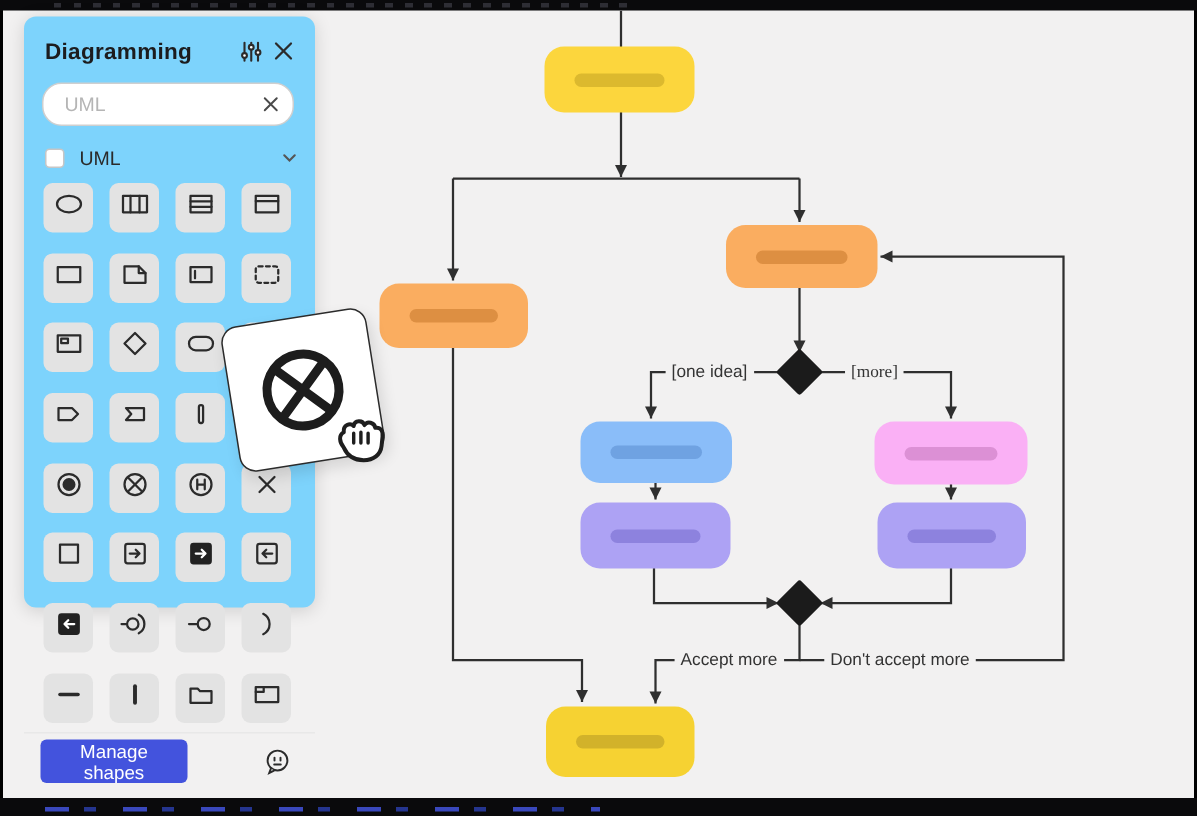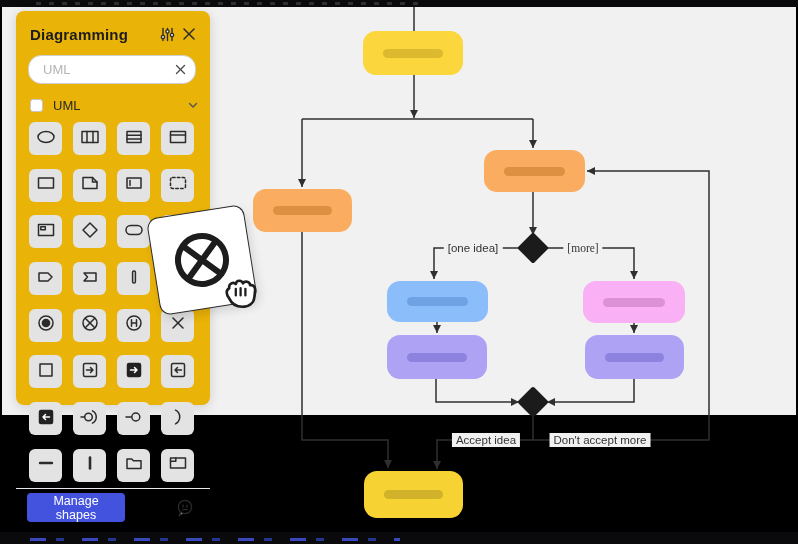--- a/index.html
+++ b/index.html
@@ -9,28 +9,28 @@
     -webkit-font-smoothing:antialiased;
   }
   
   .top-bar{position:absolute;left:0;top:0;width:798px;height:7px;background:#0a0a0c;}
   .top-bar .marks{position:absolute;left:36px;top:2px;width:390px;height:3px;opacity:.55;
     background:repeating-linear-gradient(90deg,#4a4a55 0 5px,transparent 5px 13px);}
   .bottom-bar{position:absolute;left:0;top:532px;width:798px;height:12px;background:#0a0a0c;}
   .bottom-bar .marks{position:absolute;left:30px;top:6px;width:370px;height:3px;opacity:.9;
     background:repeating-linear-gradient(90deg,#3f4fd0 0 16px,transparent 16px 26px,#283a9e 26px 34px,transparent 34px 52px);}
   
-  .canvas{position:absolute;left:2px;top:7px;width:794px;height:408px;background:#f2f1f1;}
+  .canvas{position:absolute;left:2px;top:7px;width:794px;height:525px;background:#f2f1f1;}
   #connectors{position:absolute;left:0;top:0;pointer-events:none;}
   .node{position:absolute;border-radius:13px;display:flex;align-items:center;justify-content:center;}
   .node .pill{width:60%;height:9px;border-radius:5px;}
   .edge-label{position:absolute;transform:translate(-50%,-50%);background:#f2f1f1;
     padding:0 4px;font-size:11.5px;color:#333;white-space:nowrap;line-height:14px;}
   
-  .panel{position:absolute;left:16px;top:11px;width:194px;height:394px;background:#eab308;
+  .panel{position:absolute;left:16px;top:11px;width:194px;height:394px;background:#7dd3fc;
     border-radius:8px;box-shadow:0 2px 12px rgba(0,0,0,.14);z-index:5;}
   .panel-header{position:absolute;left:14px;top:13px;right:12px;height:20px;display:flex;align-items:center;}
   .panel-title{font-size:15px;font-weight:700;color:#1c1c1e;letter-spacing:.2px;flex:0 0 auto;}
   .hdr-btn{width:18px;height:18px;display:flex;align-items:center;justify-content:center;cursor:pointer;}
   .hdr-sliders{margin-left:30px;}
   .hdr-close{margin-left:auto;}
   .search-box{position:absolute;left:12px;top:44px;width:168px;height:29px;border:1px solid #cfcfcf;
     border-radius:13px;display:flex;align-items:center;background:#fff;box-sizing:border-box;}
   .search-box input{border:none;outline:none;background:transparent;flex:1;margin-left:12px;
     font-size:13px;color:#333;font-family:"Liberation Sans",sans-serif;width:100px;}
@@ -113,21 +113,21 @@
       </div>
       <div class="node" style="left: 583px; top: 328px; width: 99px; height: 44px; background: rgb(173, 162, 244);">
         <div class="pill" style="background: rgb(141, 130, 222);"></div>
       </div>
       <div class="node" style="left: 362px; top: 464px; width: 99px; height: 47px; background: rgb(246, 210, 50);">
         <div class="pill" style="background: rgb(210, 178, 42);"></div>
       </div>
     </div>
   <div class="edge-label" style="left:471px;top:241px;">[one idea]</div>
   <div class="edge-label" style="left:581px;top:241px;font-family:Liberation Serif, serif;">[more]</div>
-  <div class="edge-label" style="left:484px;top:433px;">Accept idea</div>
+  <div class="edge-label" style="left:484px;top:433px;">Accept more</div>
   <div class="edge-label" style="left:598px;top:433px;">Don't accept more</div>
 </div>
 
 <div class="panel">
   <div class="panel-header">
     <span class="panel-title">Diagramming</span>
     <span class="hdr-btn hdr-sliders">
       <svg width="15" height="15" viewBox="0 0 15 15" fill="none" stroke="#2b2b2b" stroke-width="1.4" stroke-linecap="round">
         <line x1="3" y1="1.5" x2="3" y2="13.5"></line>
           <circle cx="3" cy="10" r="1.6" fill="#fff"></circle>

